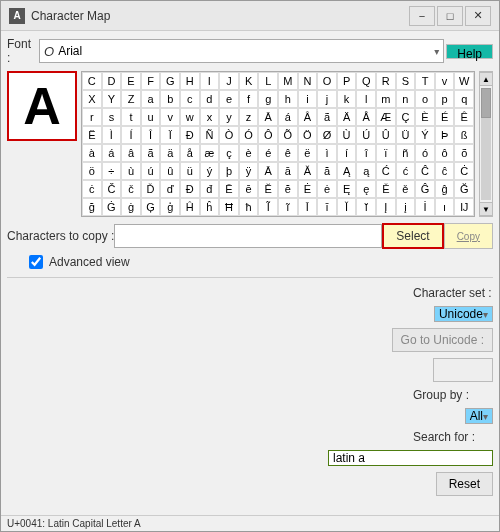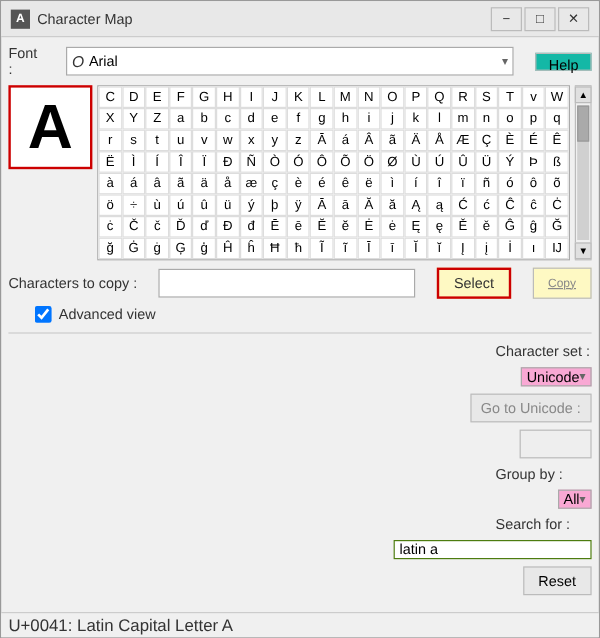--- a/index.html
+++ b/index.html
@@ -69,21 +69,21 @@
       flex: 1;
       display: flex;
       flex-direction: column;
       padding: 6px;
       gap: 4px;
     }
 
     .font-row {
       display: flex;
       align-items: center;
-      gap: 18px;
+      gap: 2px;
       margin-bottom: 2px;
     }
     .font-label {
       font-size: 12px;
       color: #333;
       width: 30px;
     }
     .font-select-container {
       flex: 1;
       display: flex;
@@ -182,21 +182,21 @@
 
     .bottom-section {
       display: flex;
       flex-direction: column;
       gap: 6px;
       margin-top: 2px;
     }
     .chars-to-copy-row {
       display: flex;
       align-items: center;
-      gap: 18px;
+      gap: 0;
       justify-content: center;
     }
     .chars-label {
       font-size: 12px;
       color: #333;
       white-space: nowrap;
     }
     .chars-input {
       flex: 1;
       height: 24px;
@@ -248,21 +248,21 @@
     }
     .field-label {
       font-size: 12px;
       color: #333;
       width: 80px;
     }
     .field-select-wrap {
       flex: 1;
       height: 32px;
       border: 1px solid #aaa;
-      background: #f9a8d4;
+      background: #7dd3fc;
       display: flex;
       align-items: center;
       padding: 0 4px;
     }
     .goto-unicode-btn {
       padding: 2px 8px;
       background: #e8e8e8;
       border: 1px solid #bbb;
       cursor: pointer;
       font-size: 12px;
@@ -283,21 +283,21 @@
       background: #e8e8e8;
       border: 1px solid #bbb;
       cursor: pointer;
       font-size: 12px;
       height: 24px;
     }
     .status-bar {
       background: #f0f0f0;
       border-top: 1px solid #ccc;
       padding: 2px 6px;
-      font-size: 14px;
+      font-size: 10px;
       color: #333;
     }
     .divider {
       height: 1px;
       background: #ccc;
       margin: 2px 0;
     }
   </style>
 </head>
 <body>

